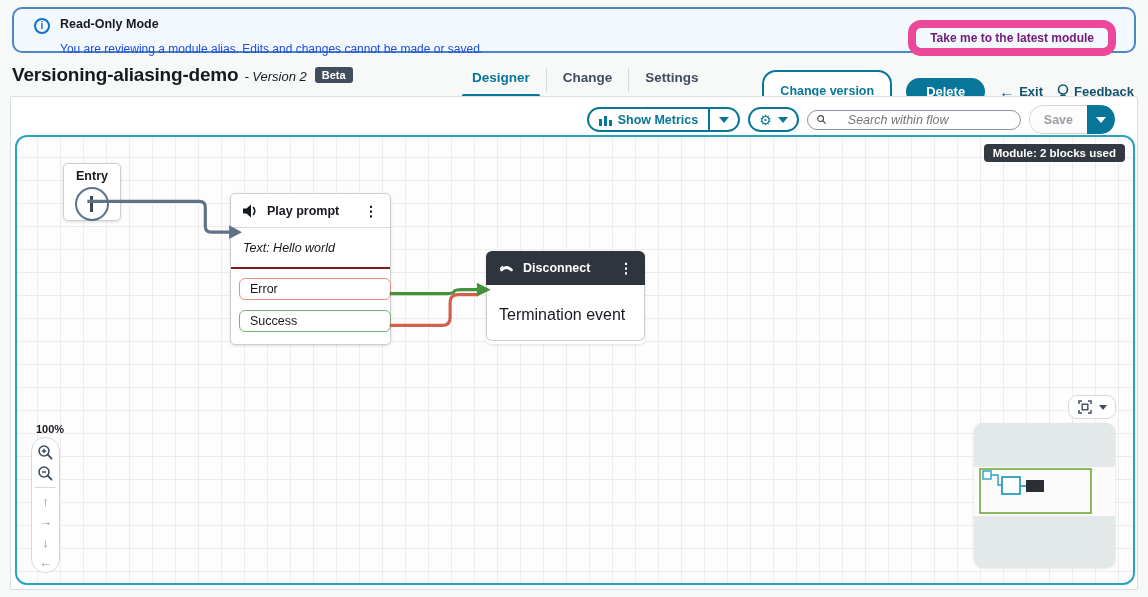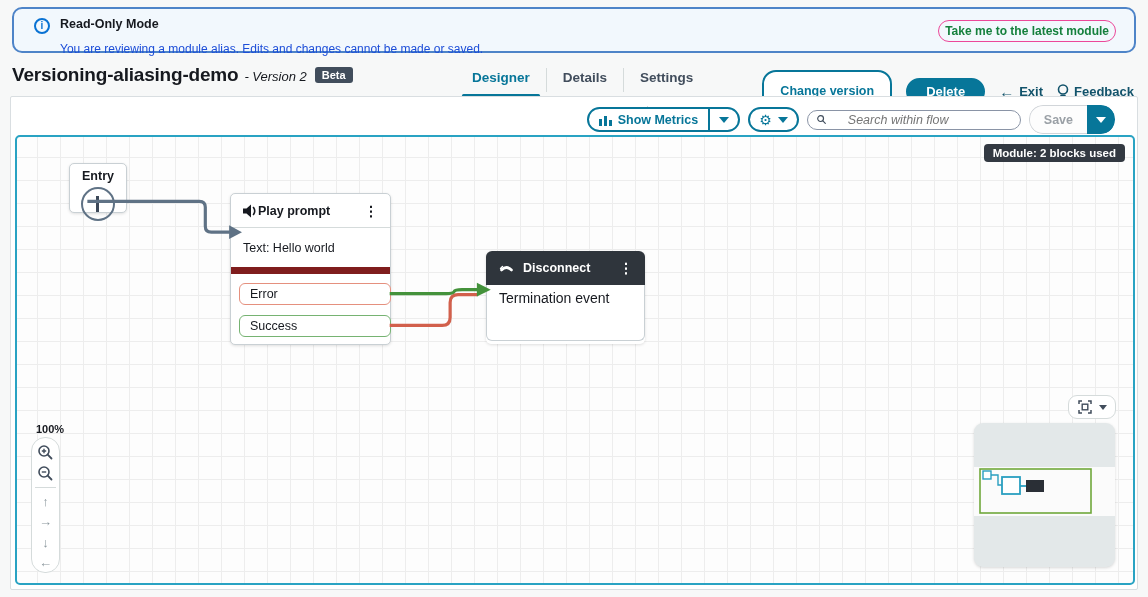--- a/index.html
+++ b/index.html
@@ -20,23 +20,23 @@
   .banner .info-ic {
     width:16px; height:16px; border:2px solid #0972d3; border-radius:50%;
     color:#0972d3; font-size:10px; font-weight:bold; line-height:12px; text-align:center;
     margin:1px 10px 0 6px; flex:none; font-style:normal;
   }
   .banner-texts { flex:1; }
   .banner-title { font-size:12.5px; font-weight:bold; }
   .banner-msg { font-size:12px; margin-top:11px; color:#1d4ed8; }
   .banner-btn {
     flex:none; margin:3px 6px 0 0;
-    border:1px solid #ec4899; border-radius:13px; background:transparent;
-    font-family:inherit; font-size:12px; font-weight:bold; color:#15803d;
-    padding:3px 6px; cursor:pointer; white-space:nowrap;
+    border:8px solid #ec4899; border-radius:13px; background:transparent;
+    font-family:inherit; font-size:12px; font-weight:bold; color:#701a75;
+    padding:3px 14px; cursor:pointer; white-space:nowrap;
   }
   
   .page-head { position:absolute; left:12px; top:64px; display:flex; align-items:baseline;justify-content:flex-end; }
   .page-title { font-size:19px; font-weight:bold; letter-spacing:-0.2px; }
   .page-sub { font-size:13px; font-style:italic; margin-left:6px; color:#16191f; }
   .beta-badge {
     display:inline-block; margin-left:8px; background:#414d5c; color:#fff;
     font-size:11px; font-weight:bold; padding:2px 7px; border-radius:3px;
     transform:translateY(-2px); font-style:normal;
   }
@@ -71,49 +71,49 @@
   .gear-glyph { color:#077699; font-size:14px; line-height:1; }
   .search-box { display:flex; align-items:center; height:20px; width:214px; border:1.5px solid #8a94a6; border-radius:13px; background:#fff; padding:0 9px; gap:22px; }
   .search-box input { border:none; outline:none; flex:1; font-family:inherit; font-size:12.5px; font-style:italic; color:#414d5c; background:transparent; }
   .save-split { display:flex; height:29px; border-radius:14px; overflow:hidden; }
   .save-main { display:flex; align-items:center; padding:0 14px; font-size:12.5px; font-weight:bold; color:#9aa0a6; background:#fdfdfd; border:1.5px solid #d1d5d9; border-right:none; border-radius:14px 0 0 14px; cursor:default; }
   .save-caret { display:flex; align-items:center; padding:0 9px; background:#077699; border-radius:0 14px 14px 0; cursor:pointer; }
   .save-caret .caret-down { border-top-color:#fff; }
   
   .canvas {
     position:absolute; left:4px; top:38px; width:1120px; height:450px;
-    border:2px solid #29a3c3; border-radius:5px; background:#fdfdfd;
+    border:2px solid #29a3c3; border-radius:12px; background:#fdfdfd;
     background-image:linear-gradient(#ededed 1px, transparent 1px), linear-gradient(90deg,#ededed 1px, transparent 1px);
     background-size:23px 23px; background-position:-3px -3px; overflow:hidden;
   }
   .module-badge {
     position:absolute; right:8px; top:7px; background:#333942; color:#fff;
     font-size:11.5px; font-weight:bold; padding:3px 9px; border-radius:4px;
   }
   .block { position:absolute; background:#fff; border:1px solid #c9d0d4; border-radius:5px; box-shadow:0 1px 3px rgba(0,0,0,.12); }
   
-  .entry-block { left:52px; top:26px; width:58px; height:50px; text-align:center; }
+  .entry-block { left:46px; top:26px; width:58px; height:58px; text-align:center; }
   .entry-title { font-size:12.5px; font-weight:bold; margin-top:5px; }
   .entry-circle { width:34px; height:34px; border:2px solid #5f7285; border-radius:50%; margin:4px auto 0; position:relative; }
   .entry-bar { position:absolute; left:13px; top:7px; width:3px; height:16px; background:#3c4858; }
   
   .pp-block { left:213px; top:56px; width:161px; height:152px; }
-  .blk-head { display:flex; align-items:center; gap:0; padding:10px 10px 9px 12px; border-bottom:1px solid #d5dbdb; }
+  .blk-head { display:flex; align-items:center; gap:9px; padding:10px 10px 9px 12px; border-bottom:1px solid #d5dbdb; }
   .blk-title { font-size:12.5px; font-weight:bold; flex:1; }
   .kebab { font-size:14px; font-weight:bold; color:#16191f; cursor:pointer; line-height:1; padding:0 2px; }
-  .pp-body { padding:13px 12px 12px; font-size:12.5px; border-bottom:7px solid #7f1d1d; }
+  .pp-body { padding:13px 12px 12px; font-size:12.5px; border-bottom:2px solid #7f1d1d;font-style:italic; }
   .port { position:relative; margin:7px 0 0 8px; width:152px; height:22px; border-radius:6px; background:#fff; font-size:12.5px; display:flex; align-items:center; padding-left:10px; cursor:pointer; }
   .port.success { border:1.5px solid #76b372; margin-top:10px; }
   .port.error { border:1.5px solid #e5907e; margin-top:9px; }
   
   .dc-block { left:469px; top:114px; width:159px; height:93px; border:none; }
   .dc-head { display:flex; align-items:center; gap:8px; background:#2f353c; border-radius:6px 6px 0 0; padding:10px 10px 10px 12px; }
   .dc-title { color:#fff; font-size:12.5px; font-weight:bold; flex:1; }
   .dc-head .kebab { color:#fff; }
-  .dc-body { background:#fff; border:1px solid #c9d0d4; border-top:none; border-radius:0 0 6px 6px; padding:5px 12px; font-size:14px; height:56px; }
+  .dc-body { background:#fff; border:1px solid #c9d0d4; border-top:none; border-radius:0 0 6px 6px; padding:21px 12px; font-size:16px; height:56px; }
   .wires { position:absolute; left:0; top:0; width:100%; height:100%; pointer-events:none; z-index:5; }
   
   .zoom-label { position:absolute; left:19px; top:286px; font-size:11px; font-weight:bold; color:#16191f;text-align:right; }
   .zoom-stack {
     position:absolute; left:14px; top:300px; width:29px; height:136px;
     background:#fff; border:1px solid #d5dbdb; border-radius:14px;
     display:flex; flex-direction:column; align-items:center; padding-top:5px; gap:1px;
   }
   .zctl { width:22px; height:20px; display:flex; align-items:center; justify-content:center; cursor:pointer; }
   .zoom-divider { width:21px; height:1px; background:#d5dbdb; margin:3px 0; }
@@ -141,21 +141,21 @@
 
 <div class="page-head">
   <span class="page-title">Versioning-aliasing-demo</span>
   <span class="page-sub">- Version 2</span>
   <span class="beta-badge">Beta</span>
 </div>
 
 <div class="tabs">
   <div class="tab active">Designer</div>
   <div class="tab-sep"></div>
-  <div class="tab">Details</div>
+  <div class="tab">Change</div>
   <div class="tab-sep"></div>
   <div class="tab">Settings</div>
 </div>
 
 <div class="head-actions">
   <button class="btn-outline">Change version</button>
   <button class="btn-solid">Delete</button>
   <span class="link-act">
     <span class="arrow-glyph">←</span>
     <span>Exit</span>

